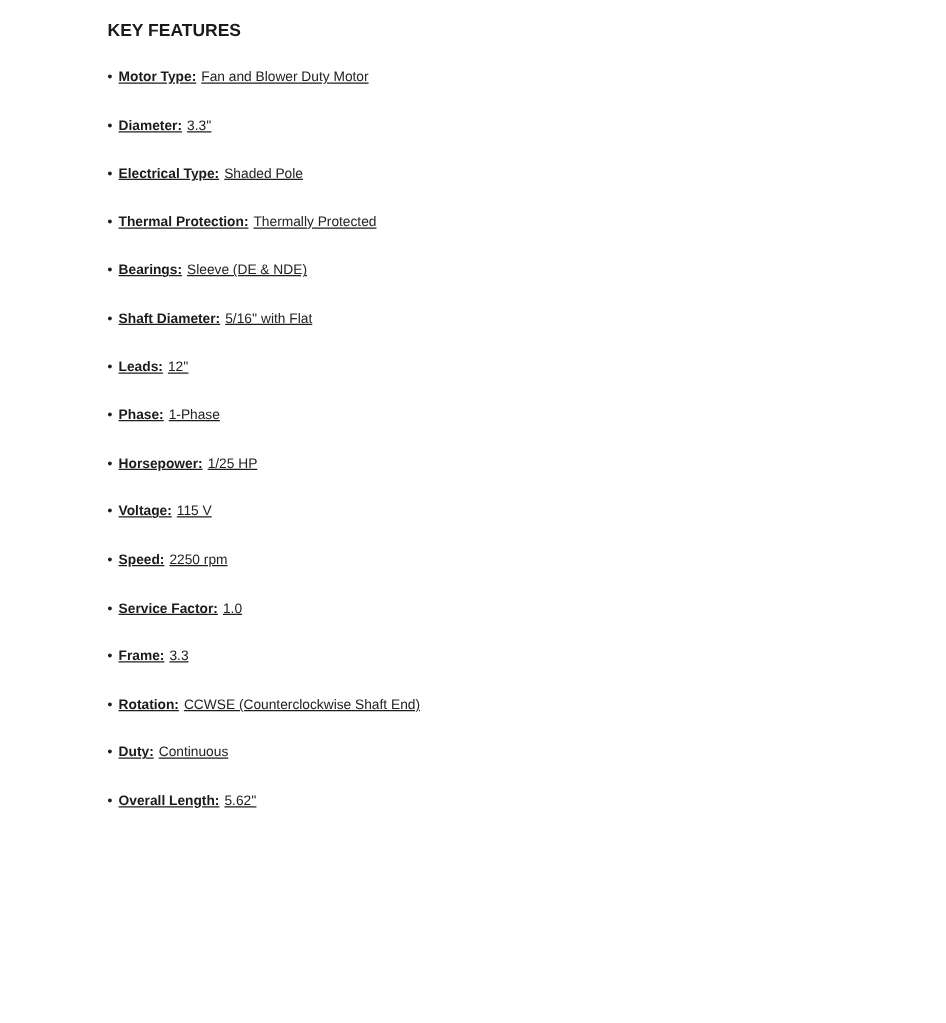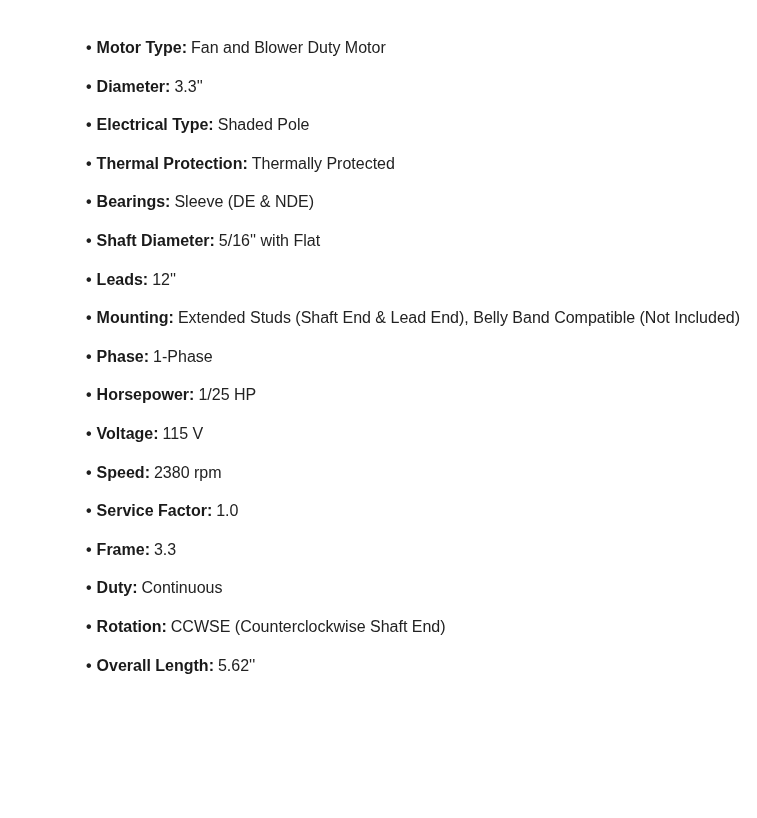--- a/index.html
+++ b/index.html
@@ -24,44 +24,46 @@
     line-height: 14px;
     margin: 0;
     color: #1a1a1a;
   }
   .features-list {
     list-style: none;
     margin: 12px 0 0 0;
     padding: 0;
   }
   .feature-item {
-    font-size: 16px;
+    font-size: 11px;
     line-height: 38.6px;
     white-space: nowrap;
     color: #1f1f1f;
+    text-decoration: underline;
   }
   .bullet {
     display: inline-block;
     margin-right: 5px;
     font-weight: 700;
   }
   .feature-label {
     font-weight: 700;
     color: #1a1a1a;
   }
   .feature-value {
     margin-left: 4px;
     font-weight: 400;
     color: #222222;
   }
 </style>
 </head>
 <body>
 
 <div class="content">
+  <h2 class="heading">KEY FEATURES</h2>
 
   <ul class="features-list">
       <li class="feature-item">
     <span class="bullet">•</span><span class="feature-label">Motor Type:</span><span class="feature-value">Fan and Blower Duty Motor</span>
   </li>
       <li class="feature-item">
     <span class="bullet">•</span><span class="feature-label">Diameter:</span><span class="feature-value">3.3''</span>
   </li>
       <li class="feature-item">
     <span class="bullet">•</span><span class="feature-label">Electrical Type:</span><span class="feature-value">Shaded Pole</span>
@@ -72,43 +74,40 @@
       <li class="feature-item">
     <span class="bullet">•</span><span class="feature-label">Bearings:</span><span class="feature-value">Sleeve (DE &amp; NDE)</span>
   </li>
       <li class="feature-item">
     <span class="bullet">•</span><span class="feature-label">Shaft Diameter:</span><span class="feature-value">5/16'' with Flat</span>
   </li>
       <li class="feature-item">
     <span class="bullet">•</span><span class="feature-label">Leads:</span><span class="feature-value">12''</span>
   </li>
       <li class="feature-item">
-    <span class="bullet">•</span><span class="feature-label">Mounting:</span><span class="feature-value">Extended Studs (Shaft End &amp; Lead End), Belly Band Compatible (Not Included)</span>
-  </li>
-      <li class="feature-item">
     <span class="bullet">•</span><span class="feature-label">Phase:</span><span class="feature-value">1-Phase</span>
   </li>
       <li class="feature-item">
     <span class="bullet">•</span><span class="feature-label">Horsepower:</span><span class="feature-value">1/25 HP</span>
   </li>
       <li class="feature-item">
     <span class="bullet">•</span><span class="feature-label">Voltage:</span><span class="feature-value">115 V</span>
   </li>
       <li class="feature-item">
-    <span class="bullet">•</span><span class="feature-label">Speed:</span><span class="feature-value">2380 rpm</span>
+    <span class="bullet">•</span><span class="feature-label">Speed:</span><span class="feature-value">2250 rpm</span>
   </li>
       <li class="feature-item">
     <span class="bullet">•</span><span class="feature-label">Service Factor:</span><span class="feature-value">1.0</span>
   </li>
       <li class="feature-item">
     <span class="bullet">•</span><span class="feature-label">Frame:</span><span class="feature-value">3.3</span>
   </li>
       <li class="feature-item">
-    <span class="bullet">•</span><span class="feature-label">Duty:</span><span class="feature-value">Continuous</span>
+    <span class="bullet">•</span><span class="feature-label">Rotation:</span><span class="feature-value">CCWSE (Counterclockwise Shaft End)</span>
   </li>
       <li class="feature-item">
-    <span class="bullet">•</span><span class="feature-label">Rotation:</span><span class="feature-value">CCWSE (Counterclockwise Shaft End)</span>
+    <span class="bullet">•</span><span class="feature-label">Duty:</span><span class="feature-value">Continuous</span>
   </li>
       <li class="feature-item">
     <span class="bullet">•</span><span class="feature-label">Overall Length:</span><span class="feature-value">5.62''</span>
   </li>
     </ul>
 </div>
 
 </body></html>

